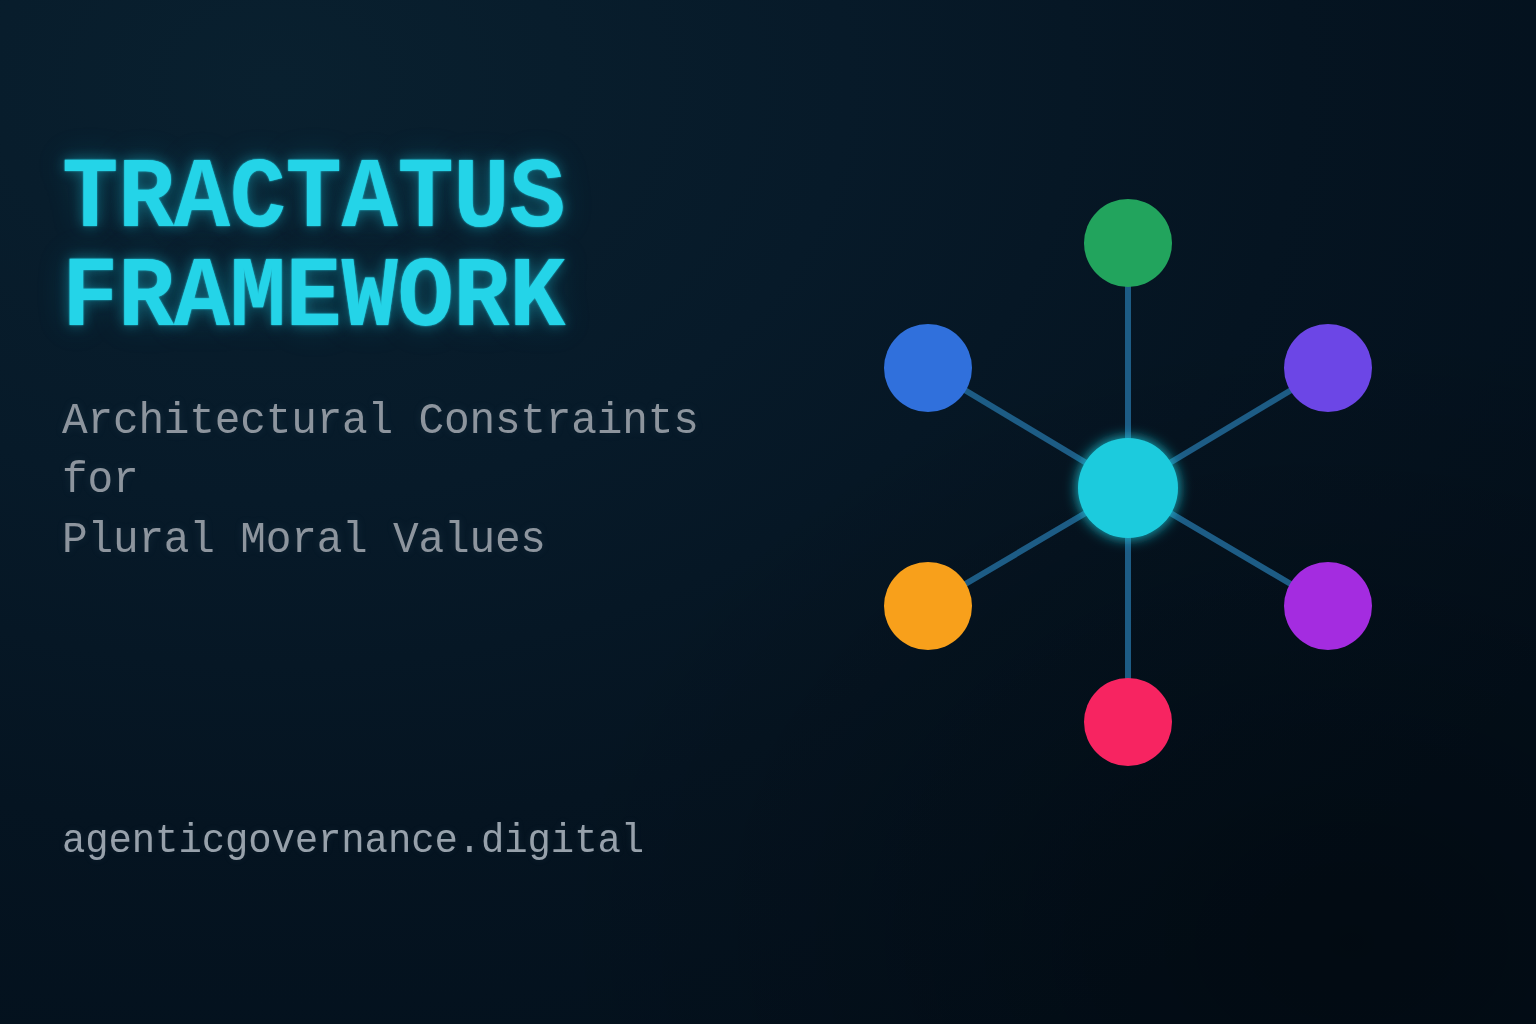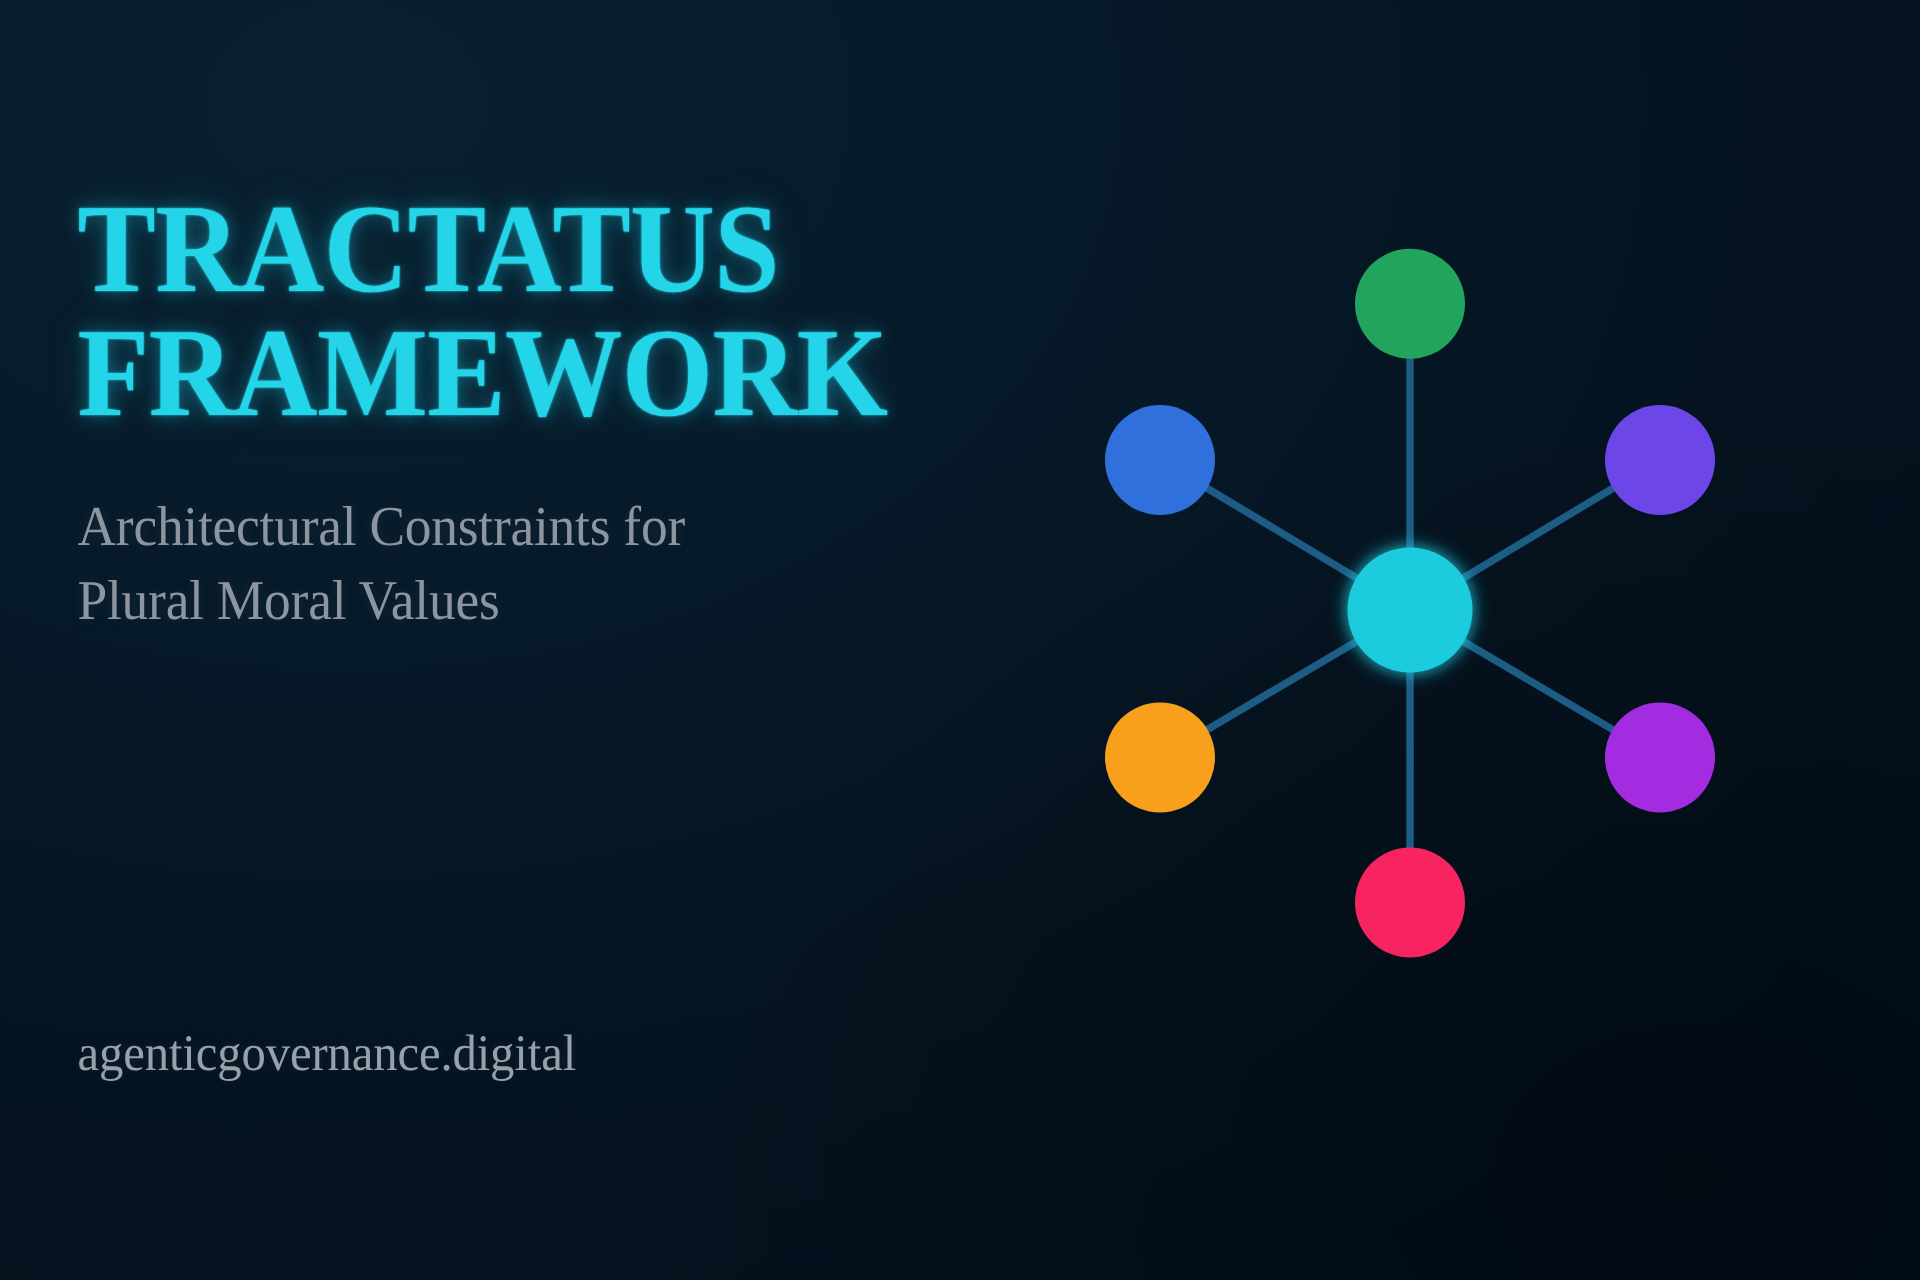--- a/index.html
+++ b/index.html
@@ -8,21 +8,21 @@
     background: #04121e;
   }
 
   #card {
     position: relative;
     width: 1536px;
     height: 1024px;
     overflow: hidden;
     background:
       radial-gradient(ellipse 1500px 1100px at 18% 8%, #09202f 0%, #071a29 38%, #051421 68%, #03101c 100%);
-    font-family: Liberation Serif, serif;
+    font-family: Liberation Mono, monospace;
     -webkit-font-smoothing: antialiased;
   }
 
   
   #vignette {
     position: absolute;
     inset: 0;
     background: radial-gradient(ellipse 1300px 1000px at 88% 92%, rgba(0,0,0,0.35) 0%, rgba(0,0,0,0.0) 62%);
     pointer-events: none;
   }

